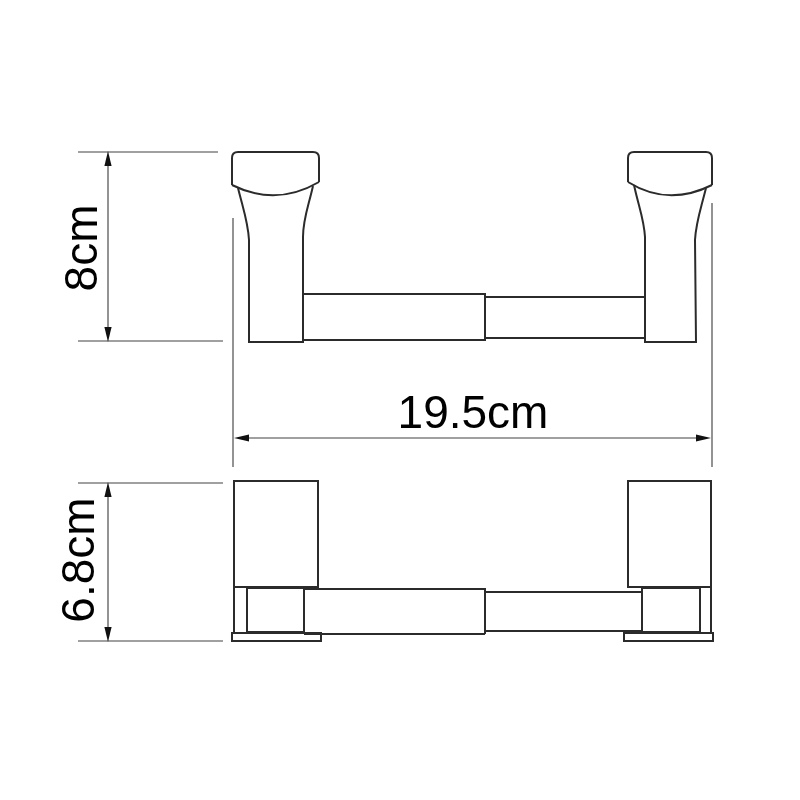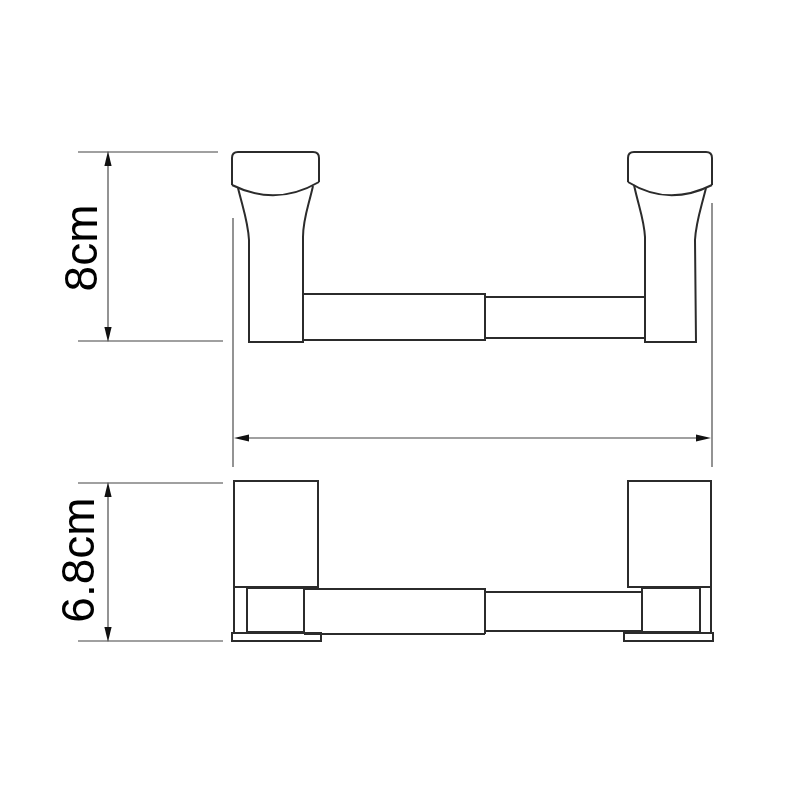--- a/index.html
+++ b/index.html
@@ -102,16 +102,17 @@
     </g>
     <g fill="#111111" stroke="none">
       <polygon points="108,482 104.4,497 111.6,497"></polygon>
       <polygon points="108,642 104.4,627 111.6,627"></polygon>
     </g>
 
   </svg>
 
   <div class="dim-label rot" style="left:81px; top:248px;">8cm</div>
 
+  <div class="dim-label" style="left:473px; top:412px;">19.5cm</div>
 
   <div class="dim-label rot" style="left:78px; top:560px;">6.8cm</div>
 
 </div>
 
 </body></html>

